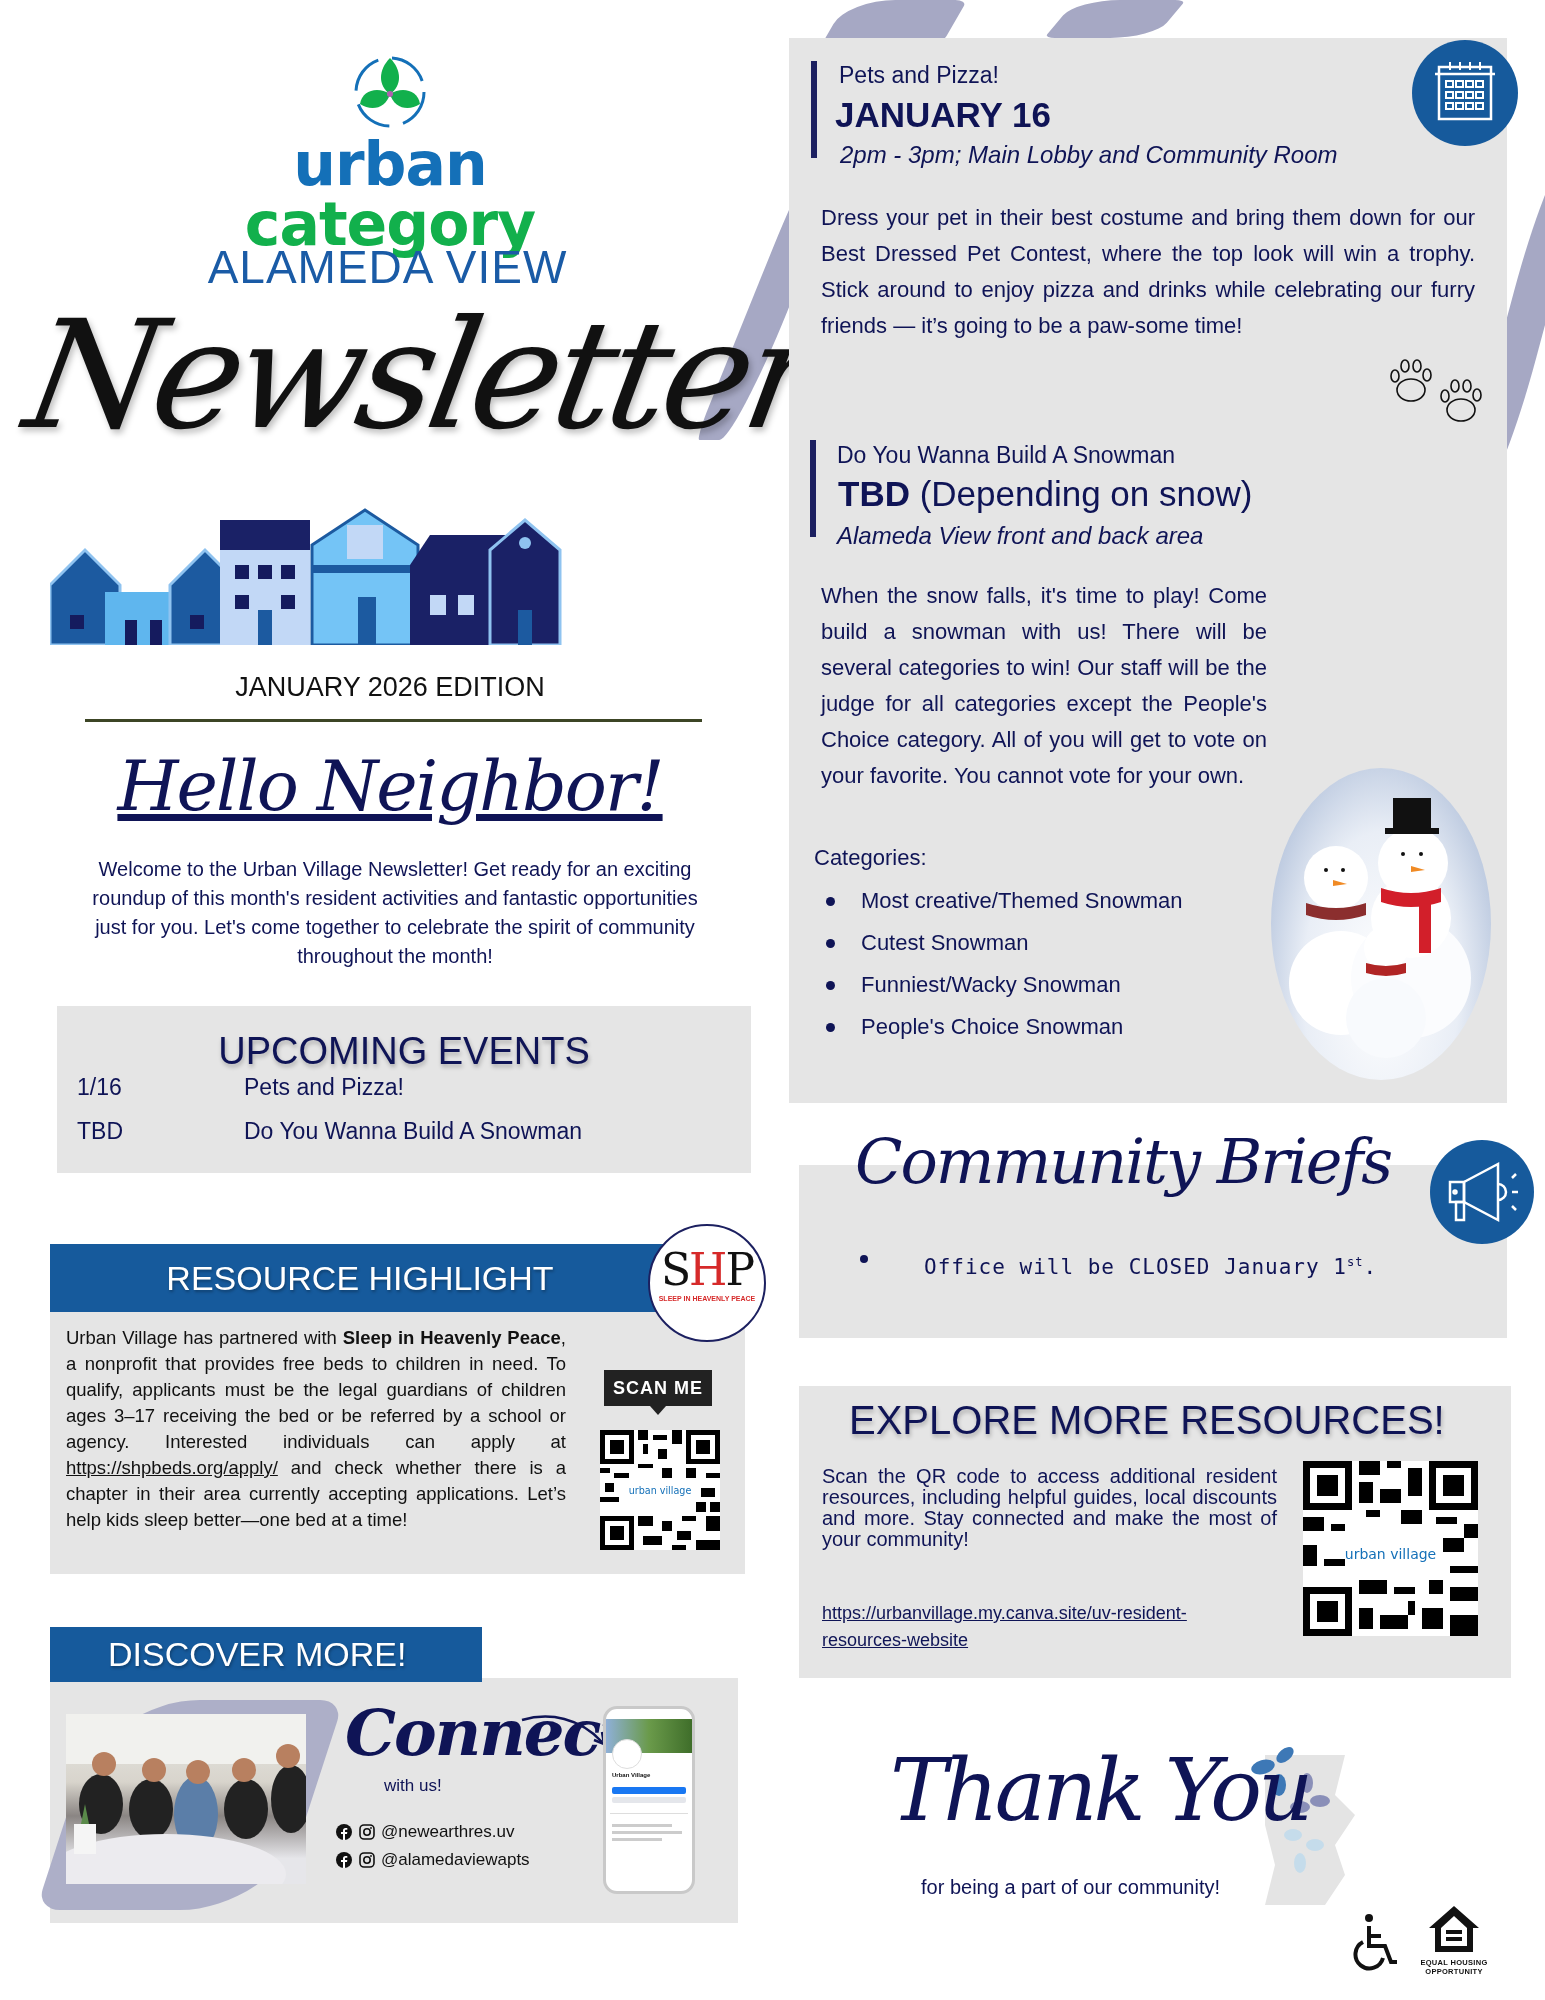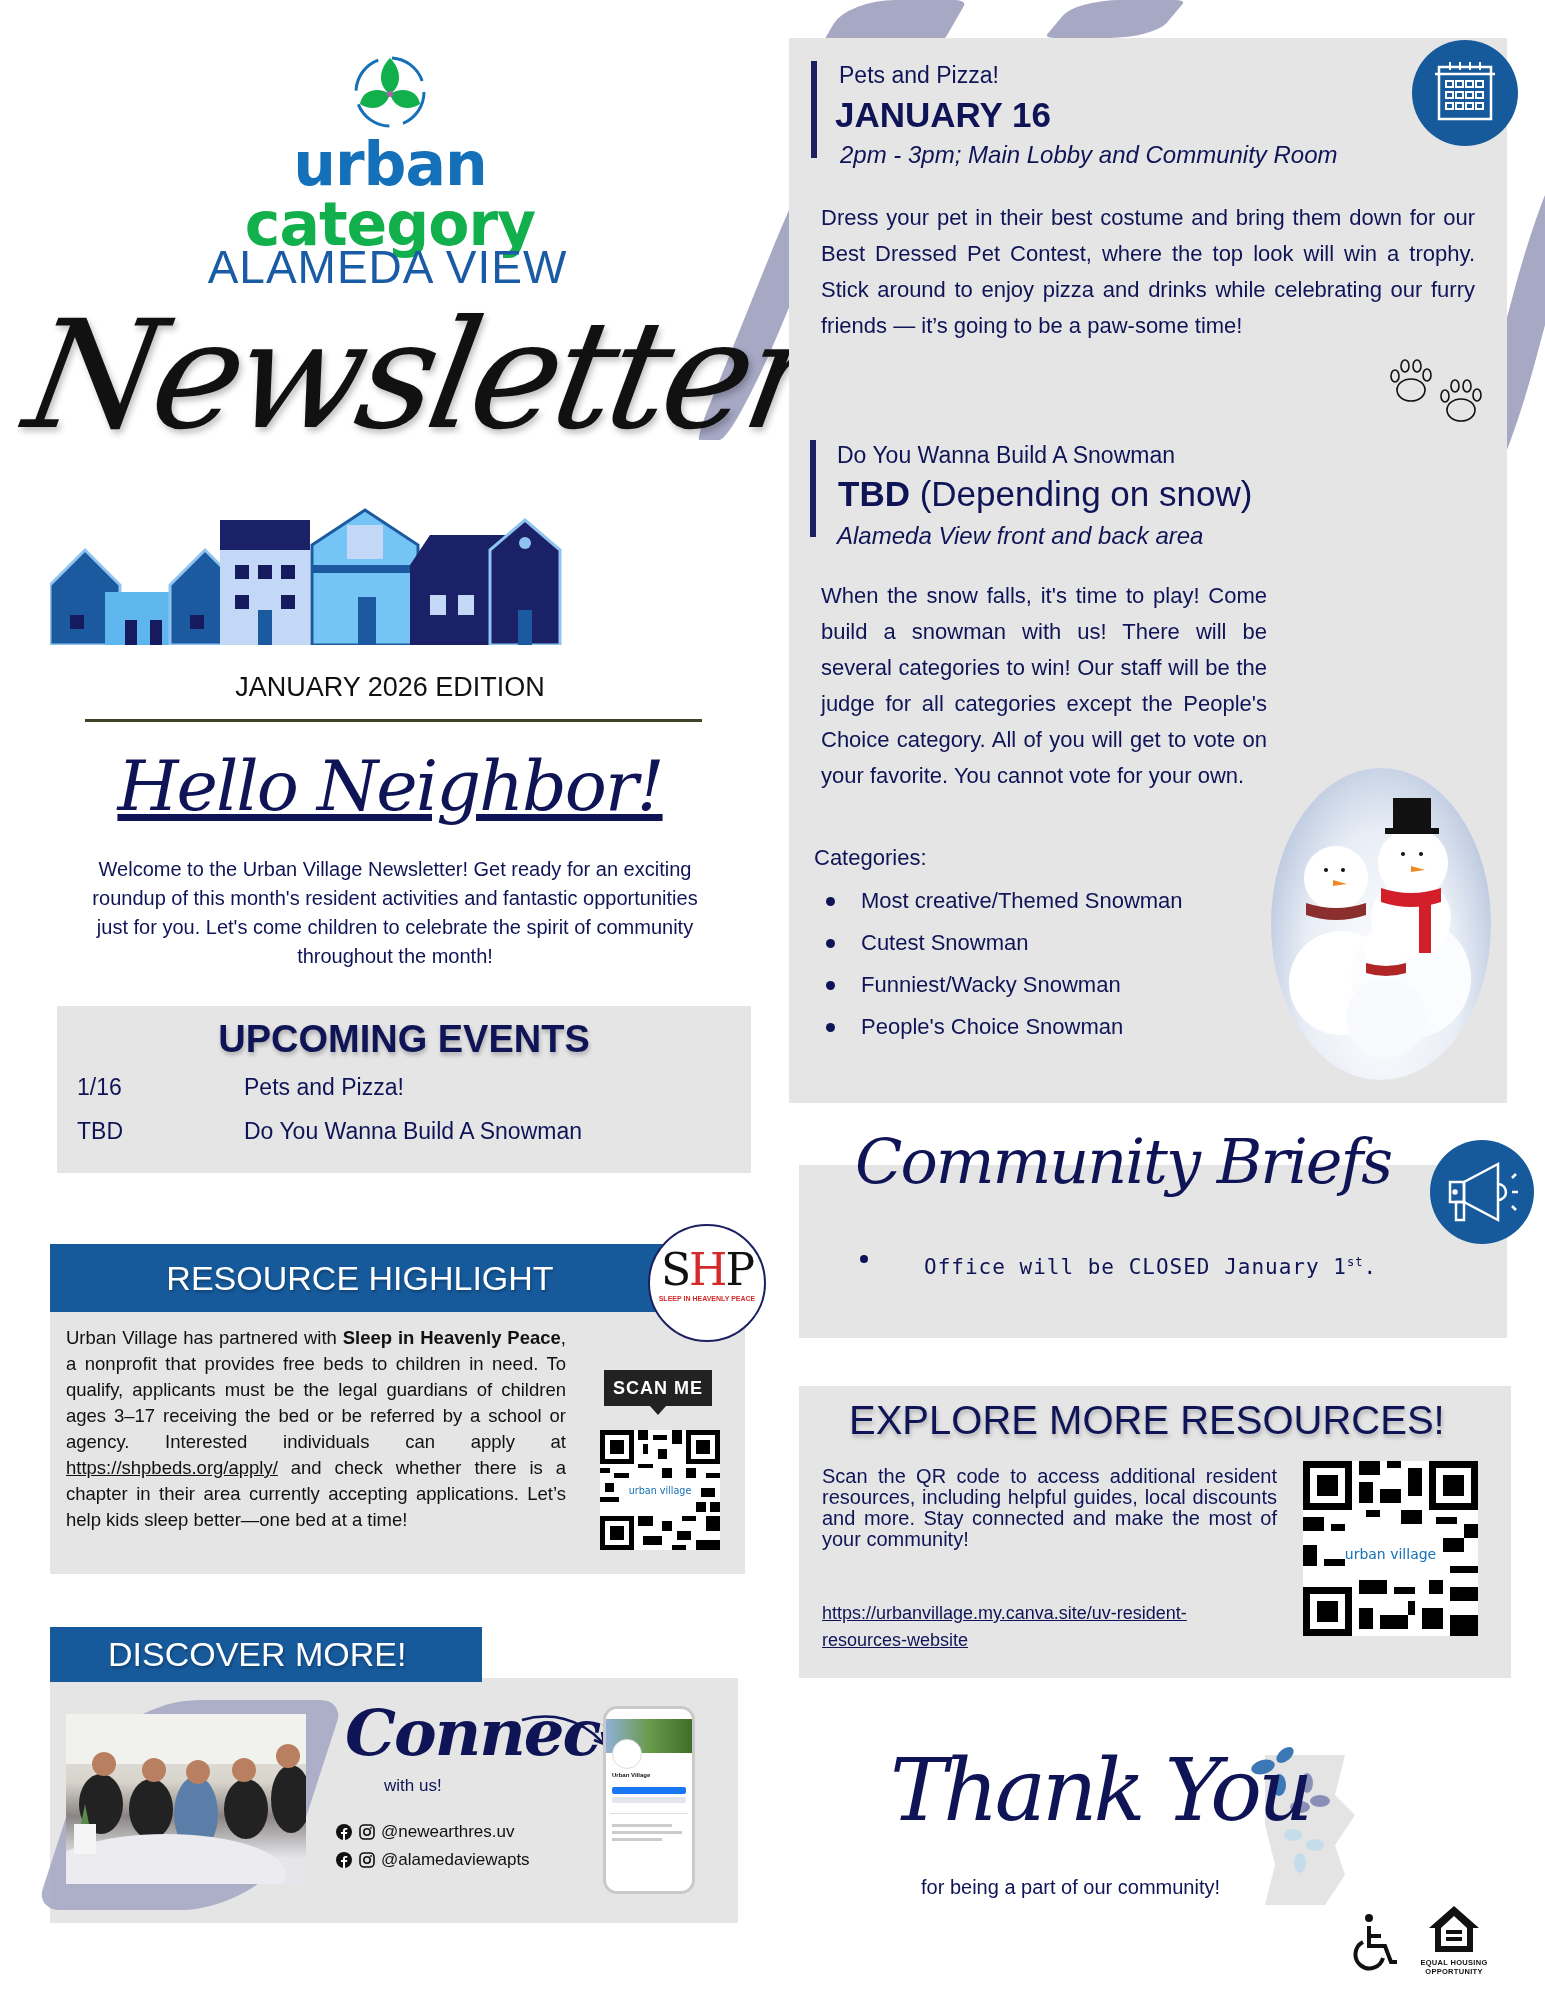--- a/index.html
+++ b/index.html
@@ -23,21 +23,21 @@
   #houses { left: 50px; top: 505px; width: 660px; height: 140px; }
 
   #edition { left: 0; width: 780px; top: 672px; text-align: center; font-size: 27px; color: #111; }
   #edition-rule { left: 85px; top: 719px; width: 617px; height: 3px; background: #3c4525; }
 
   #hello { left: 0; width: 780px; top: 745px; text-align: center; font-family: "DejaVu Serif", serif; font-style: italic; font-size: 70px; color: #0f1456; letter-spacing: -2px; text-decoration: underline; }
   #welcome { left: 90px; width: 610px; top: 855px; text-align: center; font-size: 20px; line-height: 29px; color: #0f1456; }
 
   
   #upcoming { left: 57px; top: 1006px; width: 694px; height: 167px; }
-  #upcoming h2 { text-align: center; font-weight: bold; font-size: 38px; padding-top: 12px; text-shadow: 1px 3px 4px rgba(0,0,0,0.25); }
+  #upcoming h2 { text-align: center; font-weight: normal; font-size: 38px; padding-top: 24px; text-shadow: 1px 3px 4px rgba(0,0,0,0.25); }
   #upcoming .row { position: absolute; left: 20px; font-size: 23px; }
   #upcoming .row .d { display: inline-block; width: 167px; }
 
   
   #resource-header { left: 50px; top: 1244px; width: 660px; height: 68px; background: #165a9c; color: #fff; text-align: center; font-size: 34px; line-height: 68px; text-shadow: 1px 2px 3px rgba(0,0,0,0.3); padding-right: 40px; }
   #resource-body { left: 50px; top: 1312px; width: 695px; height: 262px; }
   #resource-text { left: 66px; top: 1325px; width: 500px; font-size: 18.5px; line-height: 26px; text-align: justify; color: #111; }
   #resource-text a { color: #111; }
   #shp-logo { left: 648px; top: 1224px; width: 118px; height: 118px; border-radius: 50%; border: 2px solid #1c2060; background: #fff; text-align: center; }
   #shp-logo .m { font-family: "DejaVu Serif", serif; font-size: 44px; color: #111; margin-top: 18px; letter-spacing: -2px; }
@@ -153,21 +153,21 @@
     <polygon points="440,45 475,15 510,45 510,140 440,140" fill="#1a2166" stroke="#8fc3f0" stroke-width="3"></polygon>
     <circle cx="475" cy="38" r="6" fill="#8fc3f0"></circle>
     <rect x="468" y="105" width="14" height="35" fill="#1c5aa0"></rect>
   </svg>
 </div>
 
 <div id="edition" class="abs">JANUARY 2026 EDITION</div>
 <div id="edition-rule" class="abs"></div>
 
 <div id="hello" class="abs">Hello Neighbor!</div>
-<div id="welcome" class="abs">Welcome to the Urban Village Newsletter! Get ready for an exciting roundup of this month's resident activities and fantastic opportunities just for you. Let's come children to celebrate the spirit of community throughout the month!</div>
+<div id="welcome" class="abs">Welcome to the Urban Village Newsletter! Get ready for an exciting roundup of this month's resident activities and fantastic opportunities just for you. Let's come together to celebrate the spirit of community throughout the month!</div>
 
 <div id="upcoming" class="abs panel">
   <h2>UPCOMING EVENTS</h2>
   <div class="row" style="top:68px;">
     <span class="d">1/16</span><span>Pets and Pizza!</span>
   </div>
   <div class="row" style="top:112px;">
     <span class="d">TBD</span><span>Do You Wanna Build A Snowman</span>
   </div>
 </div>

